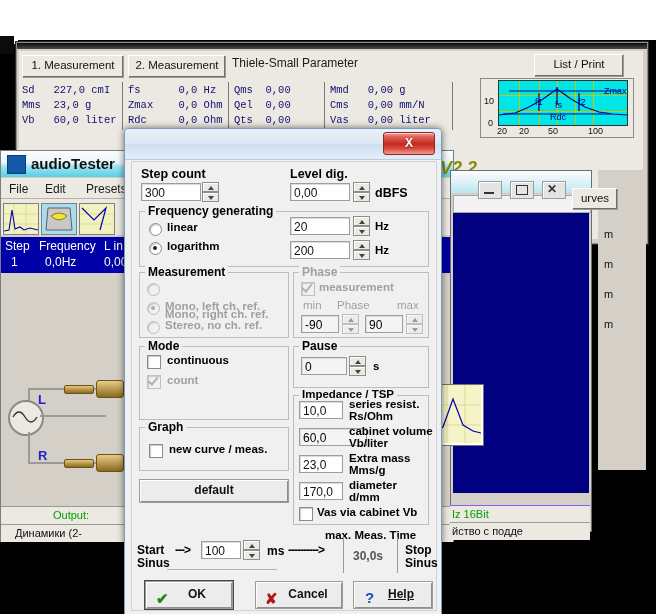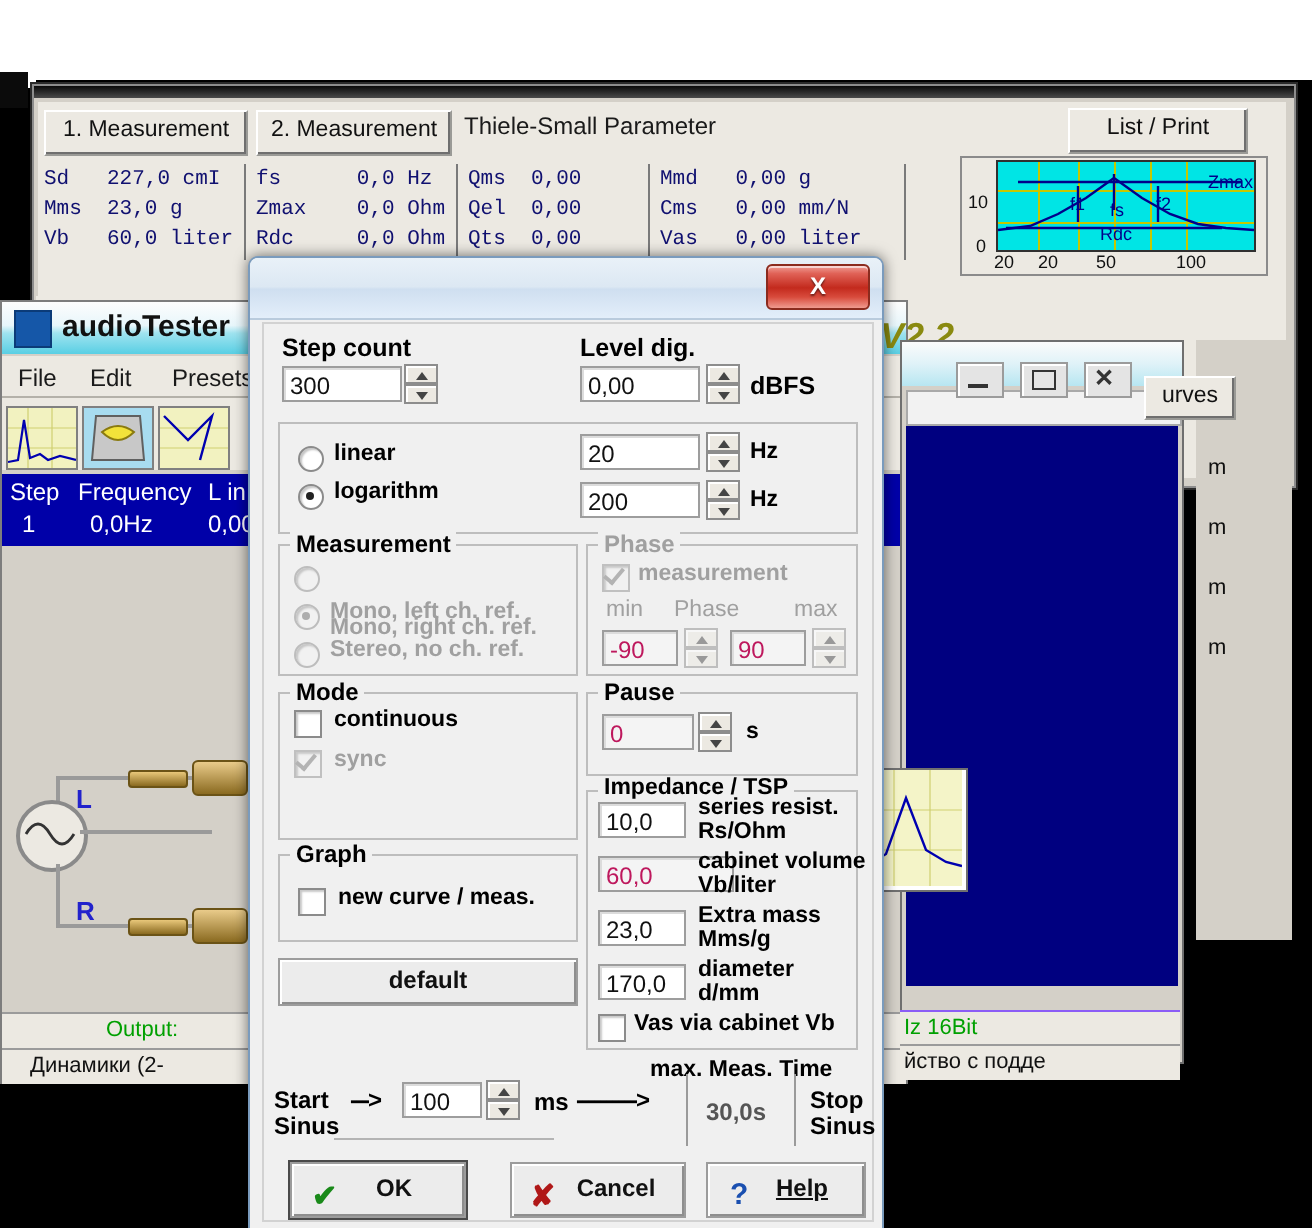--- a/index.html
+++ b/index.html
@@ -139,21 +139,21 @@
   #dlg-body{left:6px;top:32px;width:304px;height:448px;background:#f0f0f0;
     border:1px solid #d2d2d2;}
 
   
   .lbl{position:absolute;font-size:12.5px;color:#000;font-weight:bold;}
   .lbl-sm{position:absolute;font-size:11.5px;color:#000;font-weight:bold;}
   .lbl-dis{position:absolute;font-size:11.5px;color:#a0a0a0;font-weight:bold;}
   .txt{position:absolute;background:#ffffff;border:1px solid #9d9d9d;
     box-shadow:inset 1px 1px 0 #dcdcdc;font-size:12px;color:#111;
     padding-left:3px;line-height:18px;height:18px;box-sizing:border-box;}
-  .txt.dis{color:#be185d;background:#f4f4f4;}
+  .txt.dis{color:#000000;background:#f4f4f4;}
   .spin{position:absolute;width:17px;height:20px;}
   .spin i{position:absolute;left:0;width:17px;height:10px;display:block;
     background:#ece9e2;border:1px solid #8d8d8d;box-shadow:inset 1px 1px 0 #ffffff;
     box-sizing:border-box;}
   .spin i.up{top:0;}
   .spin i.dn{top:10px;}
   .spin i::after{content:"";position:absolute;left:5px;top:3px;
     border-left:3px solid transparent;border-right:3px solid transparent;}
   .spin i.up::after{border-bottom:4px solid #444;}
   .spin i.dn::after{border-top:4px solid #444;}
@@ -399,20 +399,21 @@
 
   <div class="lbl" style="left:165px;top:38px;">Level dig.</div>
   <div class="txt" style="left:165px;top:54px;width:60px;">0,00</div>
   <div class="spin" style="left:228px;top:53px;">
       <i class="up"></i>
       <i class="dn"></i>
     </div>
   <div class="lbl" style="left:250px;top:57px;">dBFS</div>
 
   <div class="grp" style="left:14px;top:82px;width:288px;height:54px;"></div>
+  <div class="grp-title" style="left:20px;top:75px;">Frequency generating</div>
   <div class="radio" style="left:24px;top:94px;"></div>
   <div class="lbl-sm" style="left:42px;top:92px;">linear</div>
   <div class="radio on" style="left:24px;top:113px;"></div>
   <div class="lbl-sm" style="left:42px;top:111px;">logarithm</div>
   <div class="txt" style="left:165px;top:88px;width:60px;">20</div>
   <div class="spin" style="left:228px;top:87px;">
       <i class="up"></i>
       <i class="dn"></i>
     </div>
   <div class="lbl-sm" style="left:250px;top:91px;">Hz</div>
@@ -448,21 +449,21 @@
   <div class="spin" style="left:281px;top:185px;opacity:.5;">
       <i class="up"></i>
       <i class="dn"></i>
     </div>
 
   <div class="grp" style="left:14px;top:217px;width:148px;height:72px;"></div>
   <div class="grp-title" style="left:20px;top:210px;">Mode</div>
   <div class="chk" style="left:22px;top:226px;"></div>
   <div class="lbl-sm" style="left:42px;top:225px;">continuous</div>
   <div class="chk dis on" style="left:22px;top:246px;"></div>
-  <div class="lbl-dis" style="left:42px;top:245px;">sync</div>
+  <div class="lbl-dis" style="left:42px;top:245px;">count</div>
 
   <div class="grp" style="left:168px;top:217px;width:134px;height:40px;"></div>
   <div class="grp-title" style="left:174px;top:210px;">Pause</div>
   <div class="txt dis" style="left:176px;top:228px;width:46px;">0</div>
   <div class="spin" style="left:224px;top:227px;">
       <i class="up"></i>
       <i class="dn"></i>
     </div>
   <div class="lbl-sm" style="left:248px;top:231px;">s</div>
 

